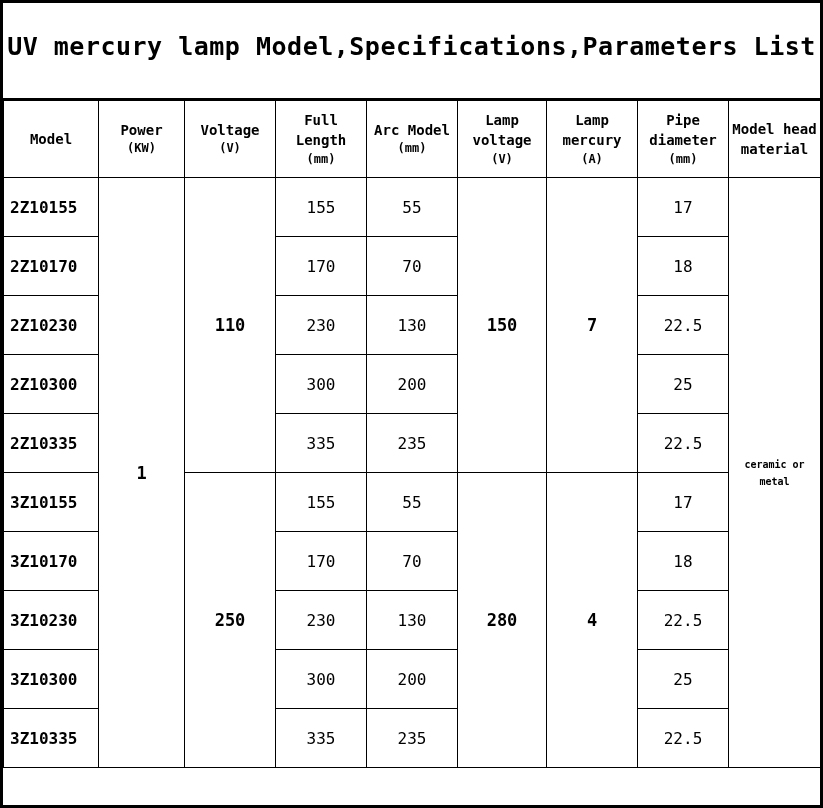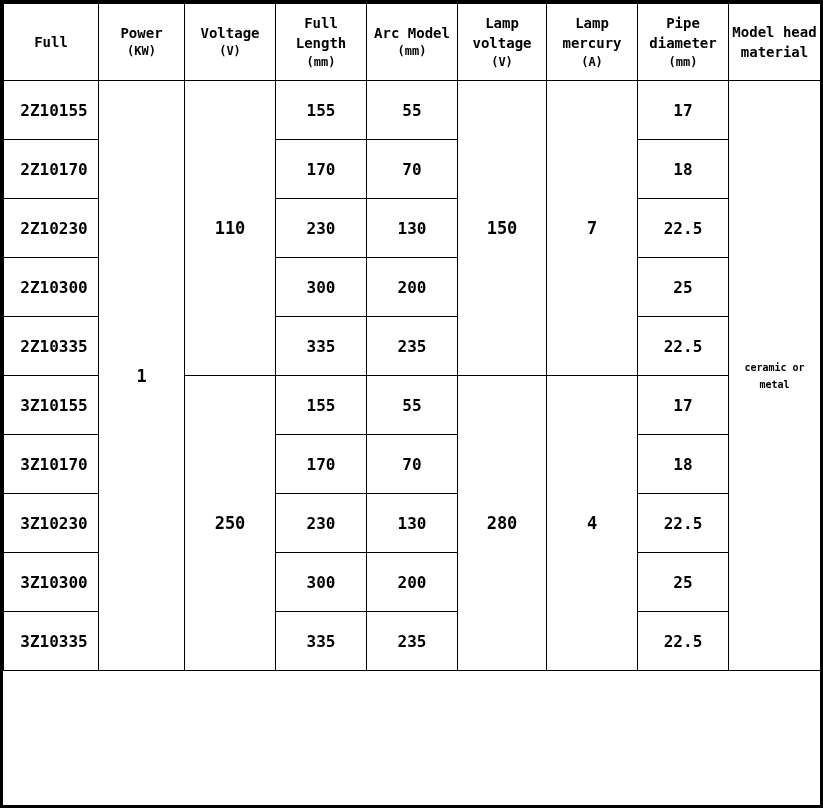--- a/index.html
+++ b/index.html
@@ -54,27 +54,27 @@
     line-height: 1.45;
   }
   thead th .unit {
     display: block;
     font-size: 12px;
     font-weight: bold;
   }
   tbody td {
     height: 58px;
     font-size: 16px;
-    font-weight: bold;
+    font-weight: normal;
   }
   td.model-cell {
     font-size: 16px;
     font-weight: bold;
     padding-left: 6px;
-    text-align: center;
+    text-align: left;
   }
   td.big {
     font-size: 17px;
     font-weight: bold;
   }
   td.material {
     font-size: 10px;
     font-weight: bold;
     line-height: 1.7;
   }
@@ -86,37 +86,38 @@
   col.c-lv    { width: 89px; }
   col.c-lc    { width: 91px; }
   col.c-pipe  { width: 91px; }
   col.c-mat   { width: 92px; }
 </style>
 </head>
 <body>
 
 <div id="page">
 
+  <div id="title">UV mercury lamp Model,Specifications,Parameters List</div>
 
   <table>
     <colgroup>
       <col class="c-model">
         <col class="c-power">
         <col class="c-volt">
         <col class="c-full">
       <col class="c-arc">
         <col class="c-lv">
         <col class="c-lc">
         <col class="c-pipe">
         <col class="c-mat">
     </colgroup>
     <thead>
       <tr>
         <th>
-          <span>Full</span>
+          <span>Model</span>
         </th>
         <th>
           <span>Power</span>
           <span class="unit">(KW)</span>
         </th>
         <th>
           <span>Voltage</span>
           <span class="unit">(V)</span>
         </th>
         <th>

